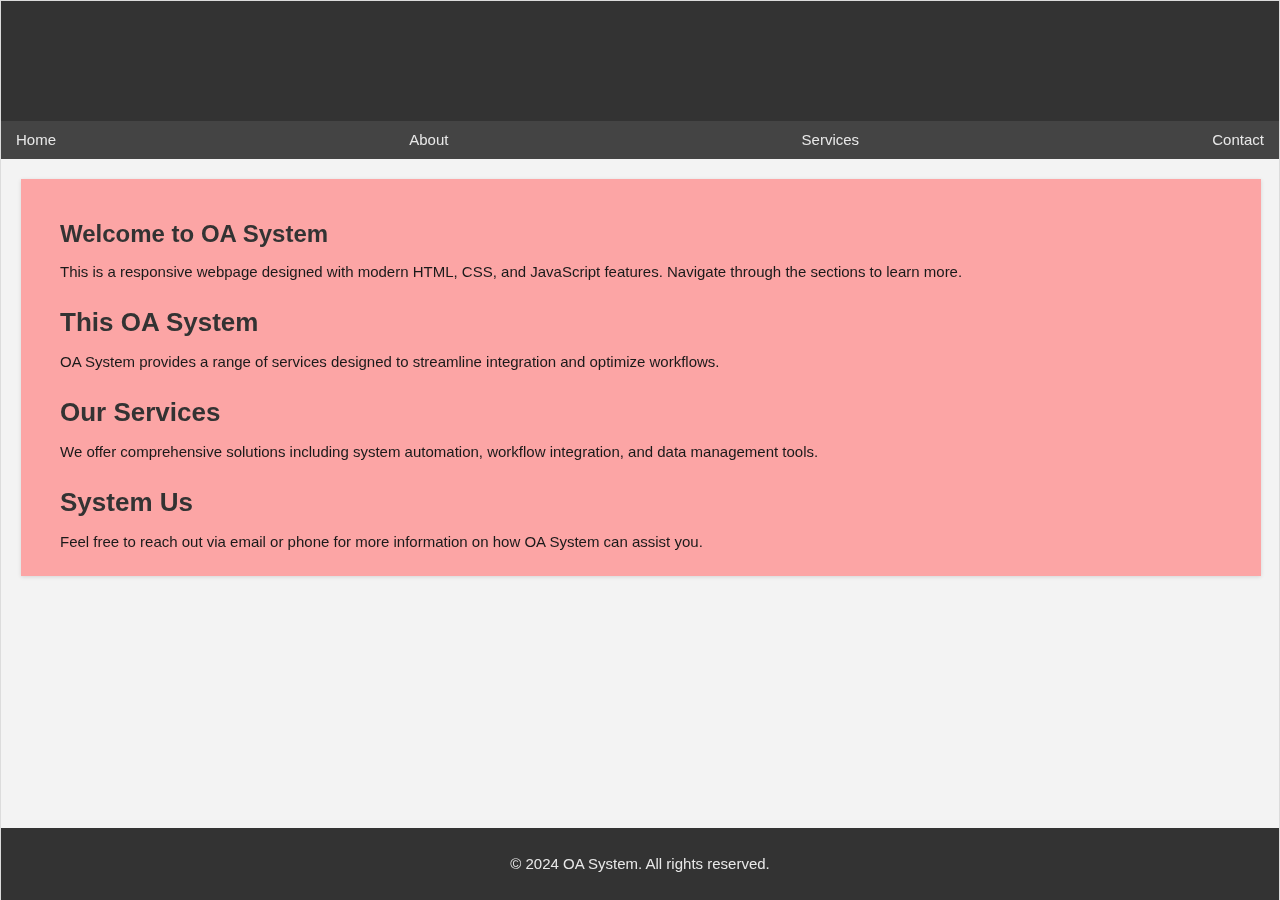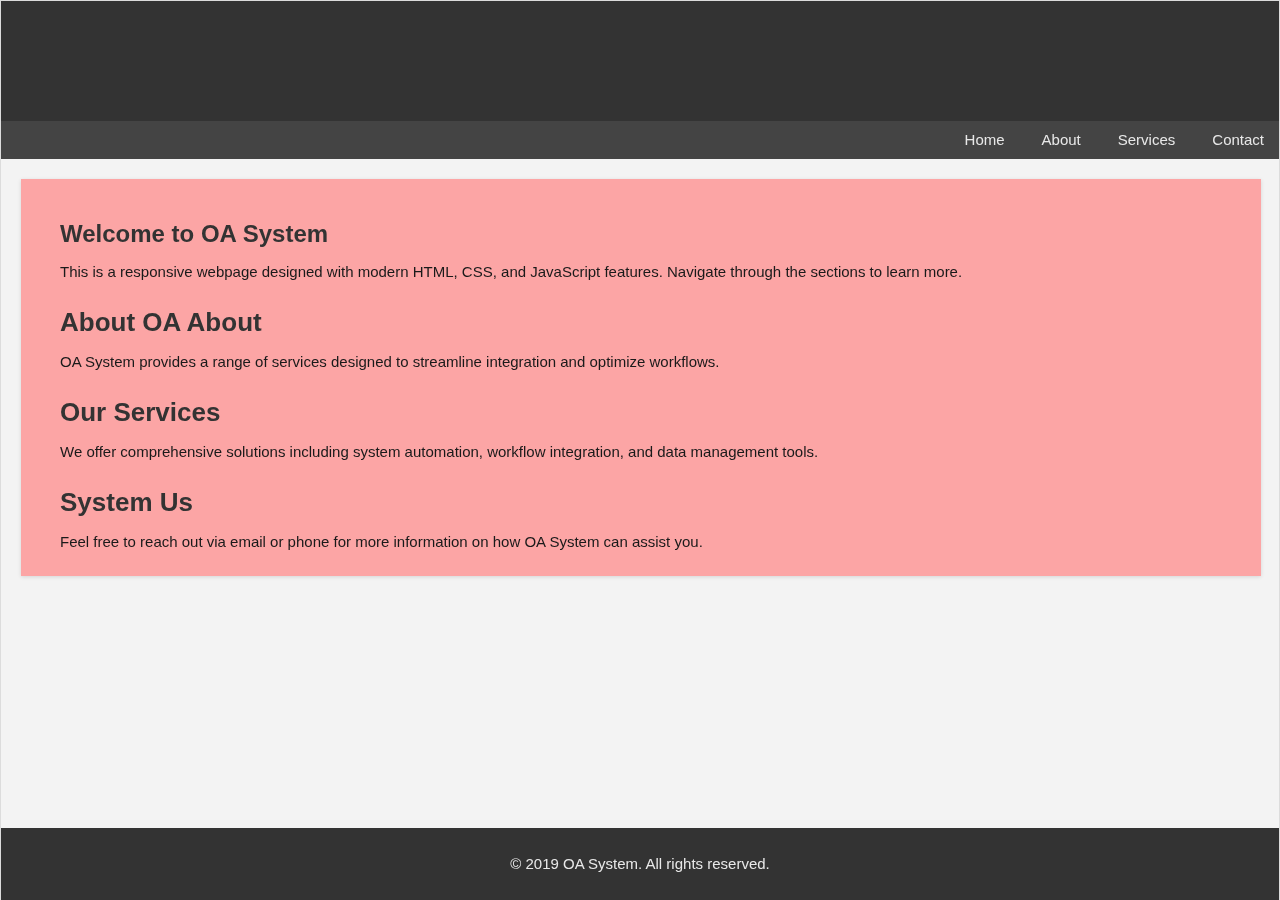--- a/index.html
+++ b/index.html
@@ -48,22 +48,22 @@
 
   
   .site-nav {
     background: #444444;
     height: 38px;
     flex: 0 0 38px;
     width: 100%;
     box-sizing: border-box;
     display: flex;
     align-items: center;
-    justify-content: flex-end;
-    gap: 7px;
+    justify-content: space-between;
+    gap: 16px;
   }
   .nav-item {
     color: #e8e8e8;
     font-size: 15px;
     line-height: 38px;
     text-decoration: none;
     padding: 0 15px;
     display: inline-block;
     white-space: nowrap;
     cursor: pointer;
@@ -144,34 +144,34 @@
 
   <main class="main-area">
     <div class="content-card">
 
       <section class="section-block">
         <h1 class="card-h1">Welcome to OA System</h1>
         <p class="card-p">This is a responsive webpage designed with modern HTML, CSS, and JavaScript features. Navigate through the sections to learn more.</p>
       </section>
 
       <section class="section-block">
-        <h2 class="card-h2">About OA About</h2>
+        <h2 class="card-h2">This OA System</h2>
         <p class="card-p">OA System provides a range of services designed to streamline integration and optimize workflows.</p>
       </section>
 
       <section class="section-block">
         <h2 class="card-h2">Our Services</h2>
         <p class="card-p">We offer comprehensive solutions including system automation, workflow integration, and data management tools.</p>
       </section>
 
       <section class="section-block">
         <h2 class="card-h2">System Us</h2>
         <p class="card-p">Feel free to reach out via email or phone for more information on how OA System can assist you.</p>
       </section>
 
     </div>
   </main>
 
   <footer class="site-footer">
-    <div class="footer-text">© 2019 OA System. All rights reserved.</div>
+    <div class="footer-text">© 2024 OA System. All rights reserved.</div>
   </footer>
 
 </div>
 
 </body></html>

